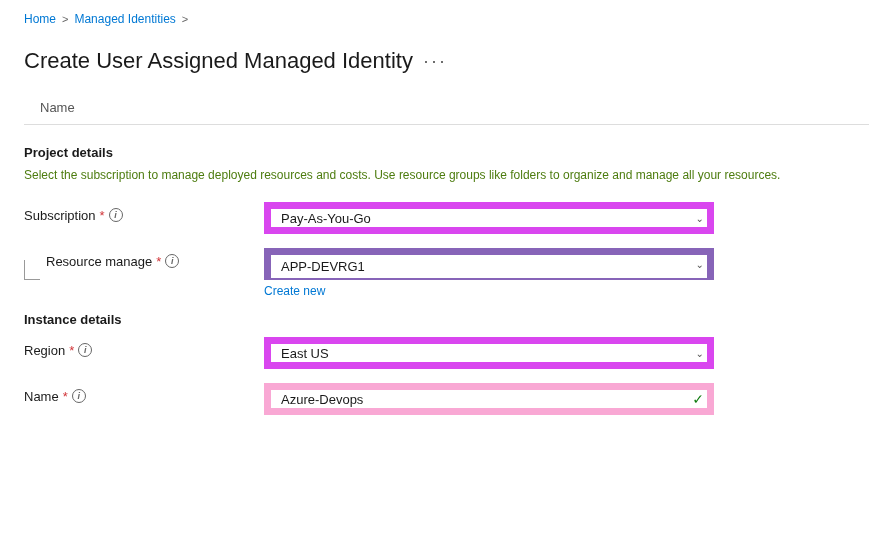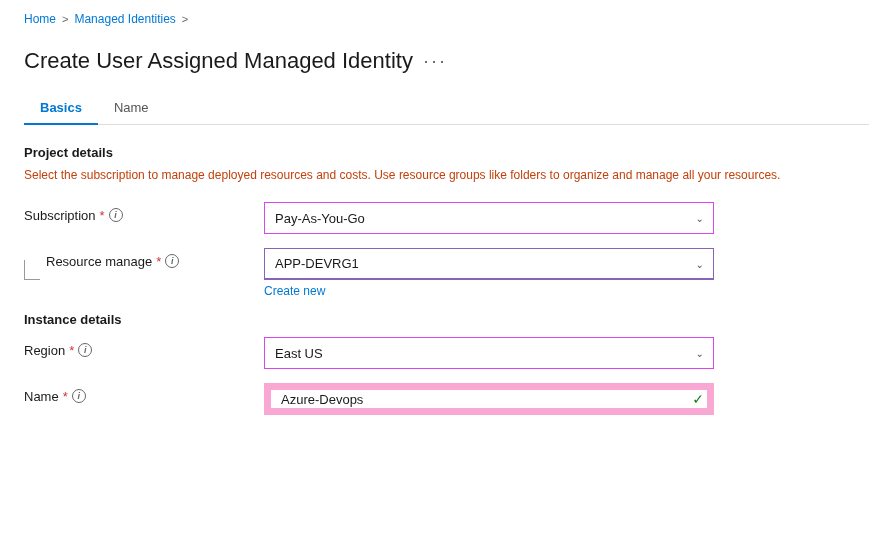--- a/index.html
+++ b/index.html
@@ -69,21 +69,21 @@
     
     .section-title {
       font-size: 13px;
       font-weight: 600;
       color: #1a1a1a;
       margin-bottom: 6px;
     }
 
     .section-desc {
       font-size: 12px;
-      color: #c2410c;
+      color: #4d7c0f;
       margin-bottom: 18px;
       line-height: 1.5;
     }
 
     
     .form-row {
       display: flex;
       align-items: flex-start;
       margin-bottom: 14px;
       min-height: 32px;
@@ -122,21 +122,21 @@
       max-width: 450px;
     }
 
     .select-wrapper {
       position: relative;
       width: 100%;
     }
     .select-field {
       width: 100%;
       height: 32px;
-      border: 1px solid #d946ef;
+      border: 7px solid #d946ef;
       background: #fff;
       padding: 0 30px 0 10px;
       font-size: 13px;
       color: #1a1a1a;
       appearance: none;
       cursor: pointer;
       outline: none;
     }
     .select-chevron {
       position: absolute;
@@ -215,21 +215,20 @@
   <a>Managed Identities</a>
   <span class="breadcrumb-sep">&gt;</span>
 </div>
 
 <div class="page-title">
   <span>Create User Assigned Managed Identity</span>
   <span class="page-title-ellipsis">···</span>
 </div>
 
 <div class="tabs">
-  <div class="tab active">Basics</div>
   <div class="tab">Name</div>
 </div>
 
 <div class="section-title">Project details</div>
 <div class="section-desc">Select the subscription to manage deployed resources and costs. Use resource groups like folders to organize and manage all your resources.</div>
 
 <div class="form-row">
   <div class="form-label">
     <span>Subscription</span>
     <span class="required">*</span>

